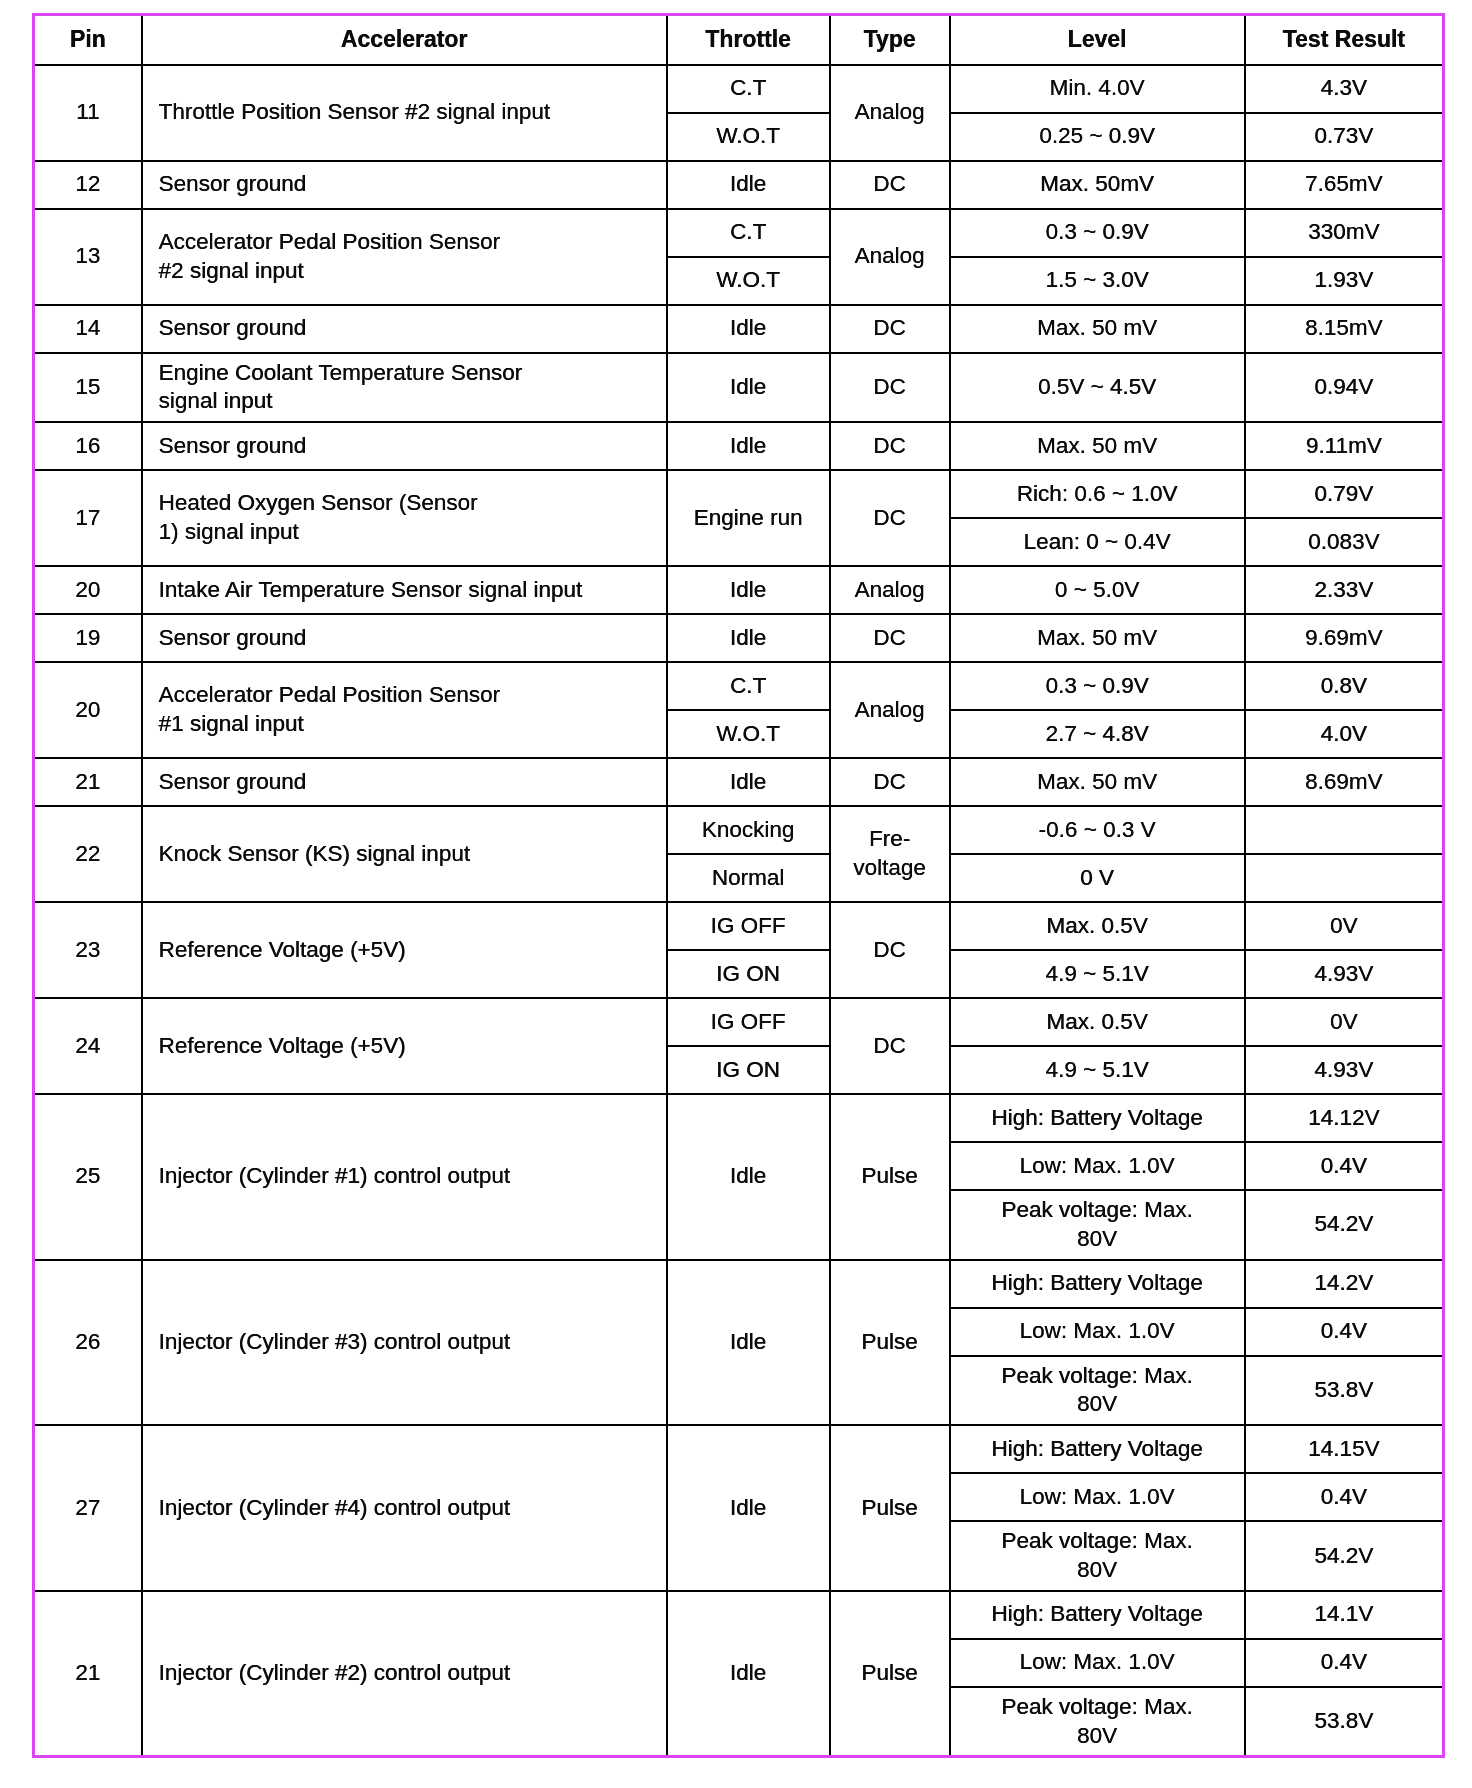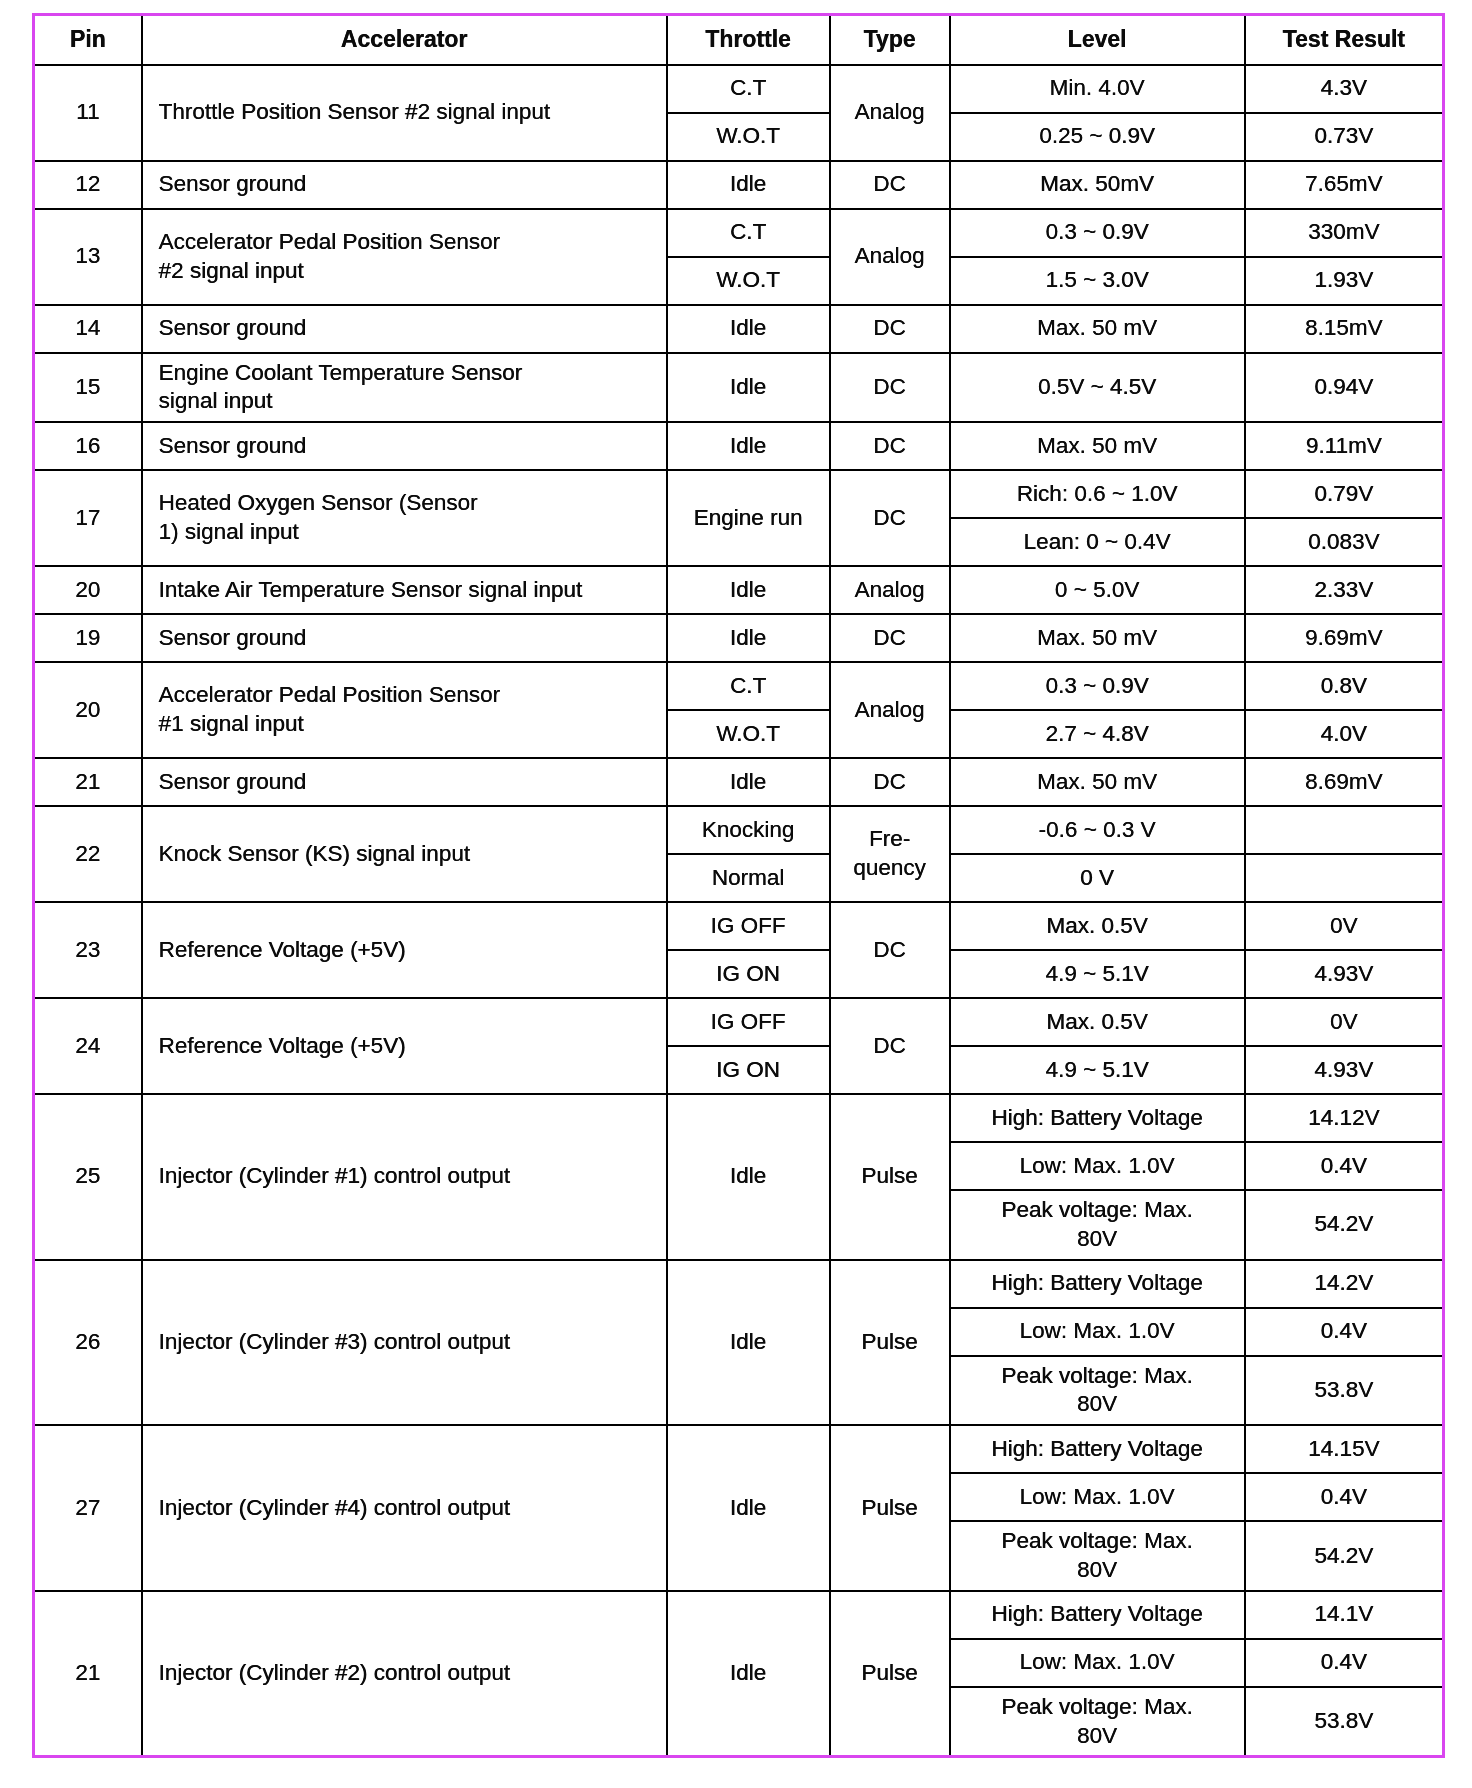--- a/index.html
+++ b/index.html
@@ -179,21 +179,21 @@
           <td class="col-condition">Idle</td>
           <td class="col-type">DC</td>
           <td class="col-level">Max. 50 mV</td>
           <td class="col-test-result">8.69mV</td>
         </tr>
         <tr>
           <td class="col-pin" rowspan="2">22</td>
           <td class="col-description" rowspan="2">Knock Sensor (KS) signal input</td>
           <td class="col-condition">Knocking</td>
           <td class="col-type" rowspan="2">Fre-
-quency</td>
+voltage</td>
           <td class="col-level">-0.6 ~ 0.3 V</td>
           <td class="col-test-result"></td>
         </tr>
         <tr>
           <td class="col-condition">Normal</td>
           <td class="col-level">0 V</td>
           <td class="col-test-result"></td>
         </tr>
         <tr>
           <td class="col-pin" rowspan="2">23</td>

